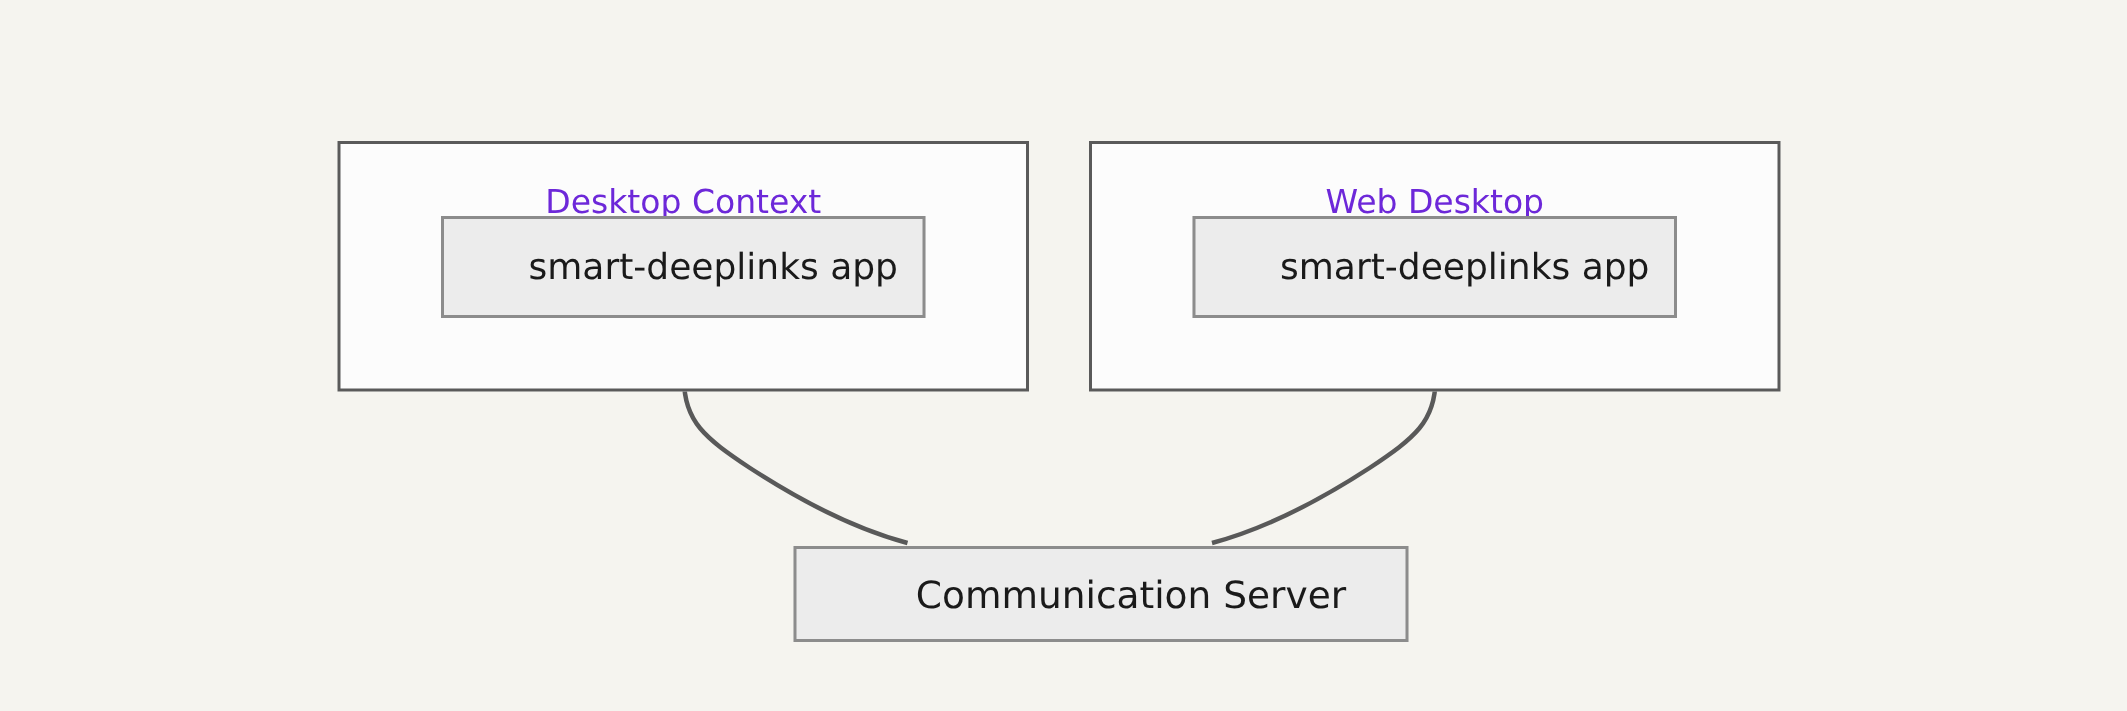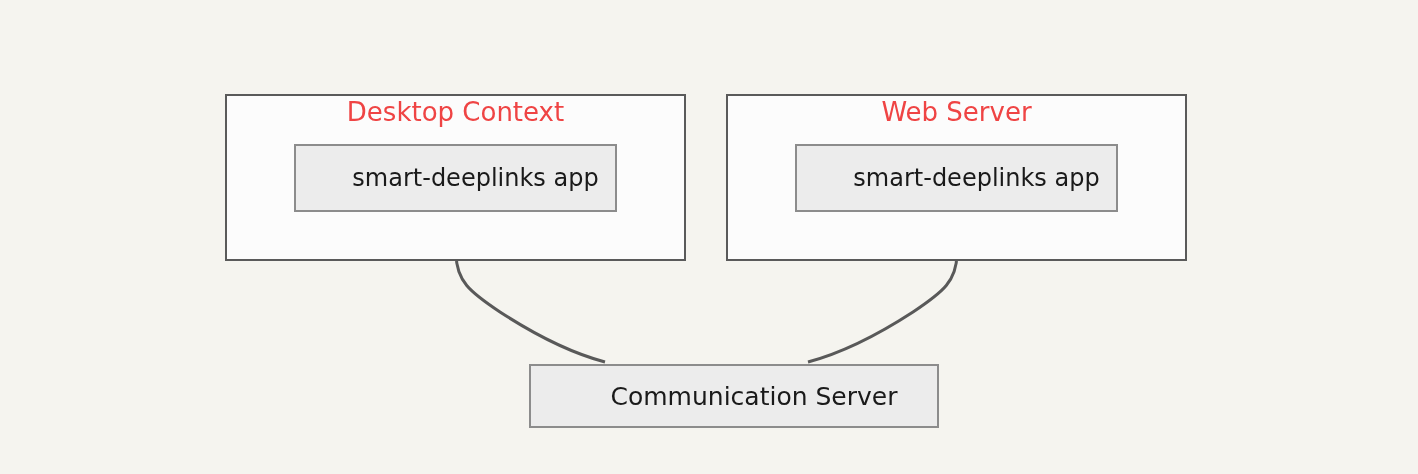--- a/index.html
+++ b/index.html
@@ -42,25 +42,25 @@
     top: 94px;
     background: #fcfcfc;
     border: 2px solid #5a5a5a;
   }
   #group-desktop { left: 225px; }
   #group-web     { left: 726px; }
   .group-title {
     position: absolute;
     left: 0;
     right: 0;
-    top: 2px;
+    top: 26px;
     text-align: center;
-    font-size: 26px;
+    font-size: 22px;
     line-height: 28px;
-    color: #ef4444;
+    color: #6d28d9;
     white-space: nowrap;
   }
   .node-box {
     position: absolute;
     box-sizing: border-box;
     background: #ececec;
     border: 2px solid #8c8c8c;
     display: flex;
     align-items: center;
     justify-content: center;
@@ -94,21 +94,21 @@
   </svg>
 
   <div class="context-group" id="group-desktop">
     <div class="group-title">Desktop Context</div>
     <div class="node-box app-node">
       <span>smart-deeplinks app</span>
     </div>
   </div>
 
   <div class="context-group" id="group-web">
-    <div class="group-title">Web Server</div>
+    <div class="group-title">Web Desktop</div>
     <div class="node-box app-node">
       <span>smart-deeplinks app</span>
     </div>
   </div>
 
   <div class="node-box" id="node-server">
     <span>Communication Server</span>
   </div>
 
 </div>

